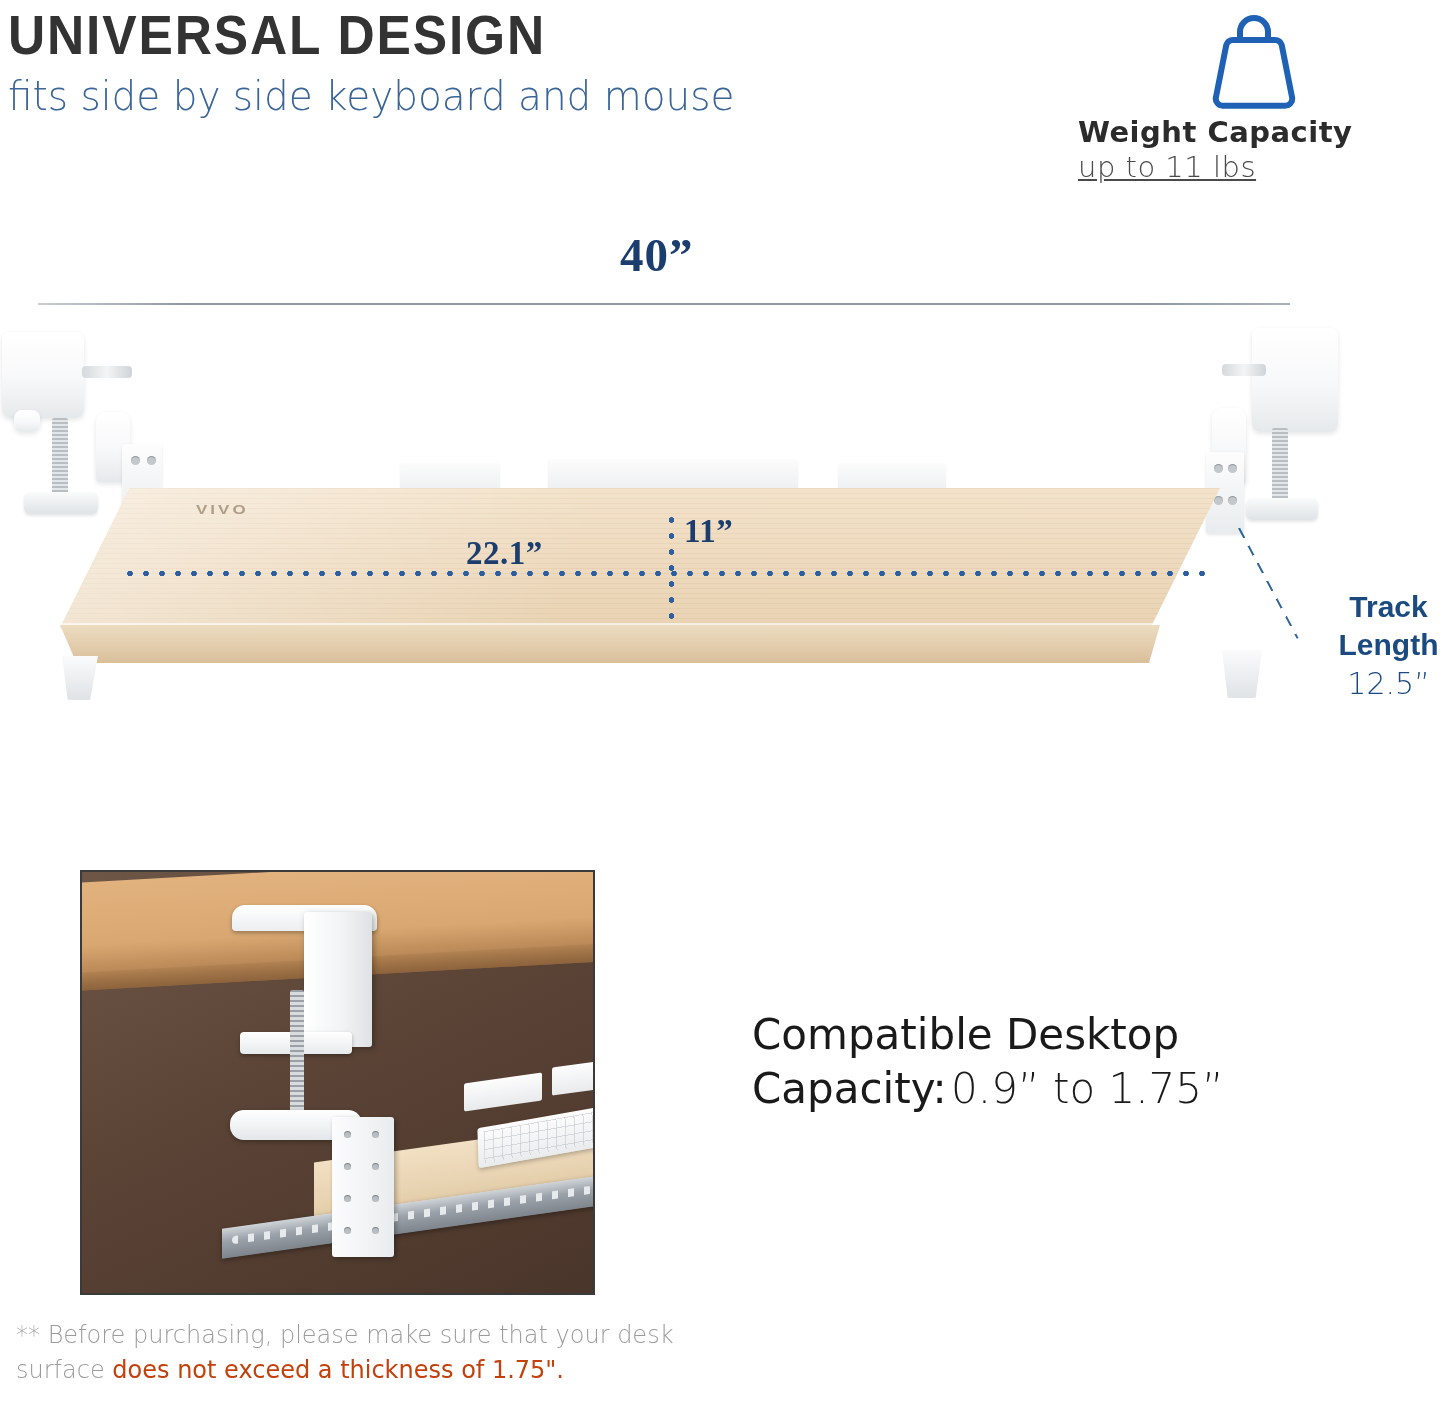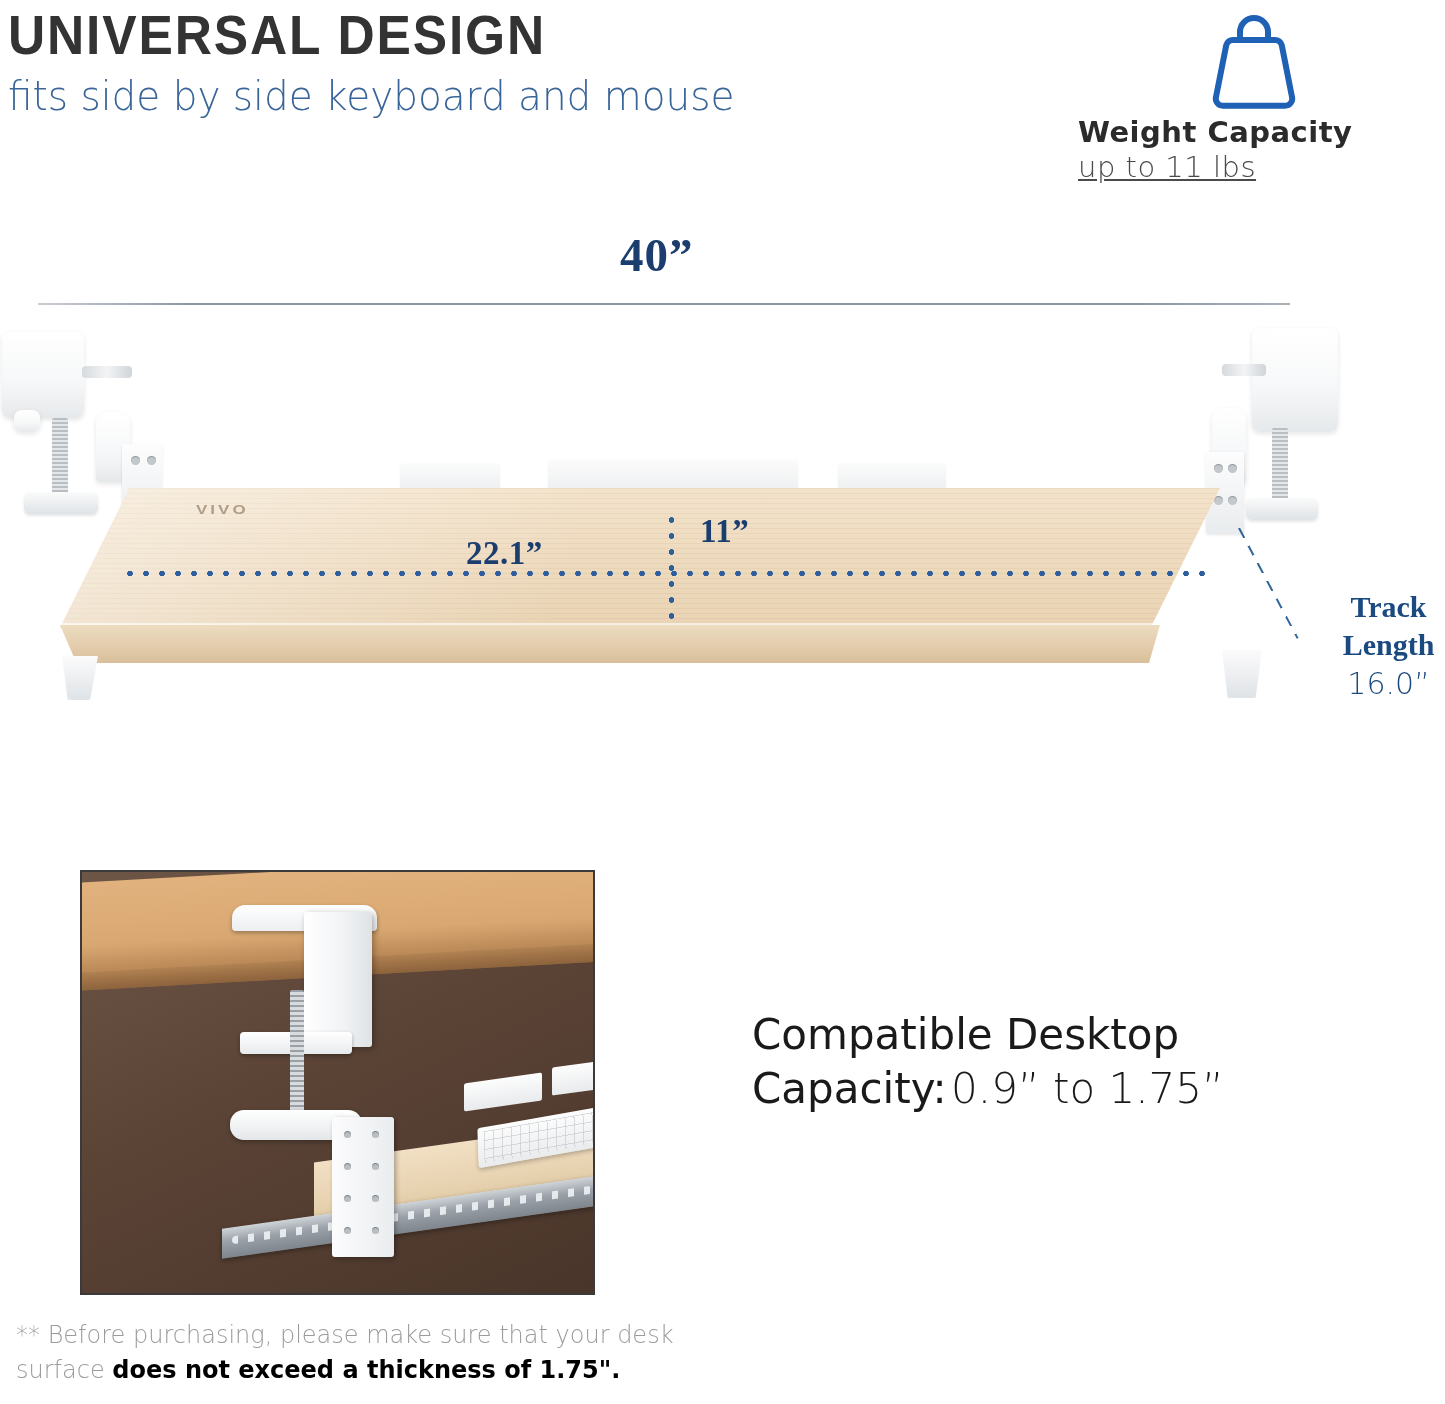--- a/index.html
+++ b/index.html
@@ -233,21 +233,21 @@
   }
   .track-label {
     position: absolute;
     left: 1332px; top: 588px;
     width: 113px;
     text-align: center;
     line-height: 1.28;
   }
   .track-label .tl-t {
     display: block;
-    font-family: Liberation Serif, serif;
+    font-family: Liberation Sans, sans-serif;
     font-weight: bold;
     font-size: 30px;
     color: #1b4a80;
   }
   .track-label .tl-v {
     display: block;
     font-family: "DejaVu Sans", sans-serif;
     font-weight: 300;
     font-size: 30px;
     color: #1b4a80;
@@ -384,21 +384,21 @@
   .footnote {
     position: absolute;
     left: 16px; top: 1318px;
     width: 740px;
     font-family: "DejaVu Sans", sans-serif;
     font-size: 24px;
     line-height: 1.45;
     color: #9b9b9b;
     font-weight: 300;
   }
-  .footnote b { color: #000000; font-weight: bold; }
+  .footnote b { color: #c2410c; font-weight: normal; }
 </style>
 </head>
 <body>
 
 <div class="page">
 
   <div class="headline">UNIVERSAL DESIGN</div>
   <div class="subhead">fits side by side keyboard and mouse</div>
 
   <div class="weight-badge">
@@ -455,26 +455,26 @@
     <div class="leg" style="left:62px; top:336px; width:36px; height:44px; border-radius:0 0 10px 10px; clip-path:polygon(0% 0%,100% 0%,78% 100%,16% 100%);"></div>
     <div class="leg" style="left:1222px; top:330px; width:40px; height:48px; border-radius:0 0 10px 10px; clip-path:polygon(0% 0%,100% 0%,84% 100%,14% 100%);"></div>
   </div>
 
   <div class="tray-logo">VIVO</div>
 
   <div class="dot-h" style="left:122px; top:570px; width:1090px;"></div>
   <div class="dot-v" style="left:668px; top:512px; height:108px;"></div>
 
   <div class="dim-label" style="left:466px; top:535px;">22.1”</div>
-  <div class="dim-label" style="left:700px; top:513px;">11”</div>
+  <div class="dim-label" style="left:684px; top:513px;">11”</div>
 
   <div class="callout-line"></div>
   <div class="track-label">
     <span class="tl-t">Track Length</span>
-    <span class="tl-v">16.0”</span>
+    <span class="tl-v">12.5”</span>
   </div>
 
   <div class="photo">
     <div class="ph-wall"></div>
     <div class="ph-desktop"></div>
     <div class="ph-tray"></div>
     <div class="ph-tray-logo">VIVO</div>
     <div class="ph-lip a"></div>
     <div class="ph-lip b"></div>
     <div class="ph-kb"></div>

